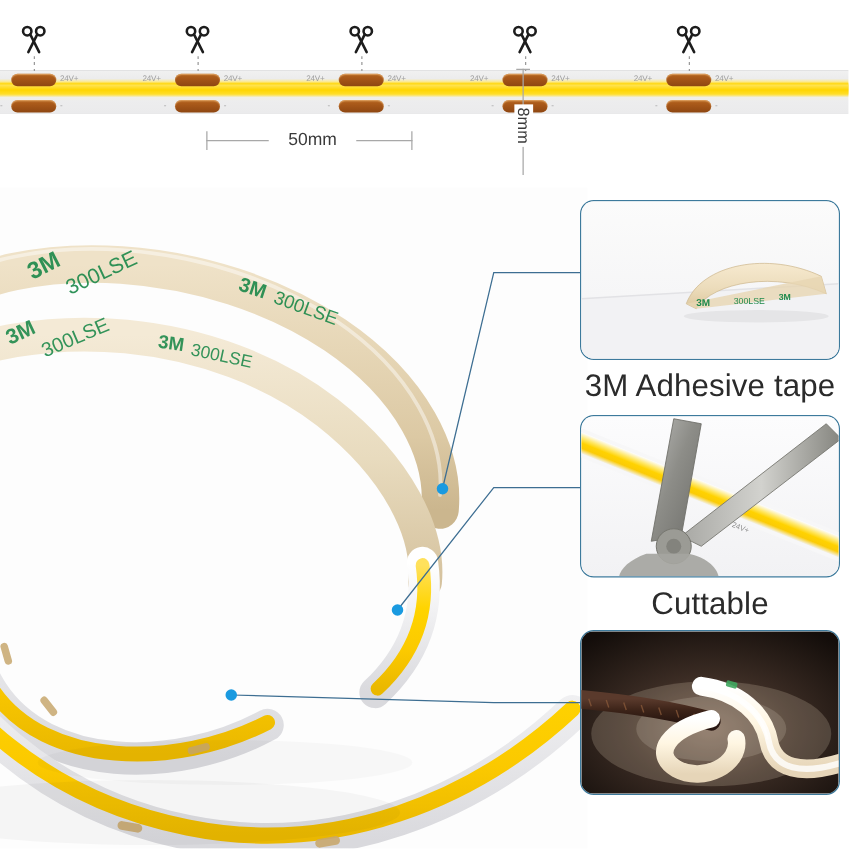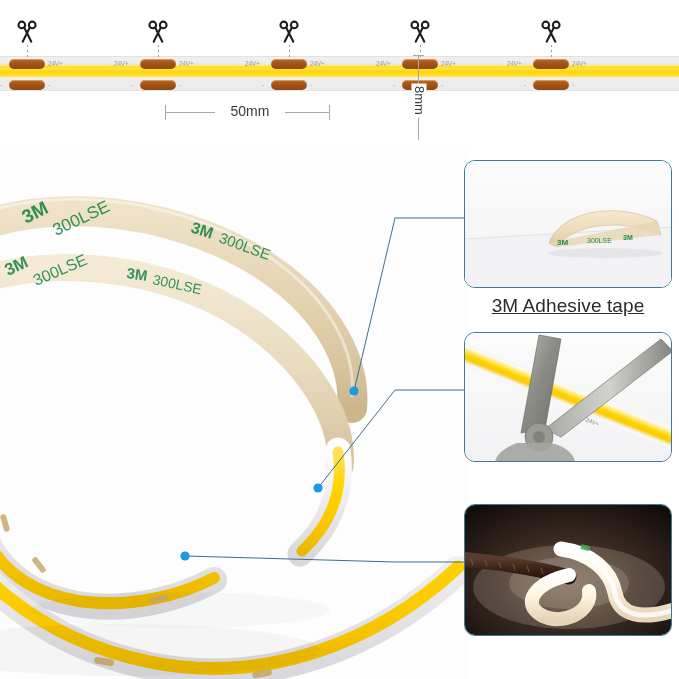--- a/index.html
+++ b/index.html
@@ -198,27 +198,26 @@
     position: relative;
     width: 208px;
     box-sizing: border-box;
     border: 1px solid #3d7a9c;
     border-radius: 11px;
     overflow: hidden;
     background: #ffffff;
   }
   .callout-caption {
     text-align: center;
-    font-size: 19px;
+    font-size: 25px;
     color: #2b2b2b;
     margin-top: 7px;
     letter-spacing: 0.1px;
     font-family: "Liberation Sans", sans-serif;
     white-space: nowrap;
-    text-decoration: underline;
   }
 
   #callout-1 { top: 160px; }
   #callout-1 .callout-frame { height: 128px; }
   #callout-2 { top: 332px; }
   #callout-2 .callout-frame { height: 130px; }
   #callout-3 { top: 504px; }
   #callout-3 .callout-frame { height: 132px; border-color: #3d7a9c; }
 
   
@@ -497,20 +496,21 @@
 
         <path d="M 196,6 L 208,18 L 96,104 L 80,96 Z" fill="url(#bladeG2)" stroke="#76766f" stroke-width="0.7"></path>
 
         <path d="M 74,2 L 96,6 L 80,96 L 56,100 Z" fill="url(#bladeG)" stroke="#6f6f69" stroke-width="0.7"></path>
 
         <circle cx="74" cy="104" r="14" fill="#9b9b95" stroke="#76766f" stroke-width="0.8"></circle>
         <circle cx="74" cy="104" r="6" fill="#83837d"></circle>
         <path d="M 52,110 C 30,118 24,132 36,142 L 104,142 C 118,130 106,114 86,110 Z" fill="#a5a59f" opacity="0.92"></path>
       </svg>
     </div>
+    <div class="callout-caption">Cuttable</div>
   </div>
 
   <div class="callout" id="callout-3">
     <div class="callout-frame">
       <svg width="206" height="130" viewBox="0 0 206 130">
         <defs>
           <radialGradient id="bgF" cx="50%" cy="60%" r="72%">
             <stop offset="0%" stop-color="#6a5346"></stop>
             <stop offset="45%" stop-color="#3b2c24"></stop>
             <stop offset="100%" stop-color="#130d0a"></stop>

